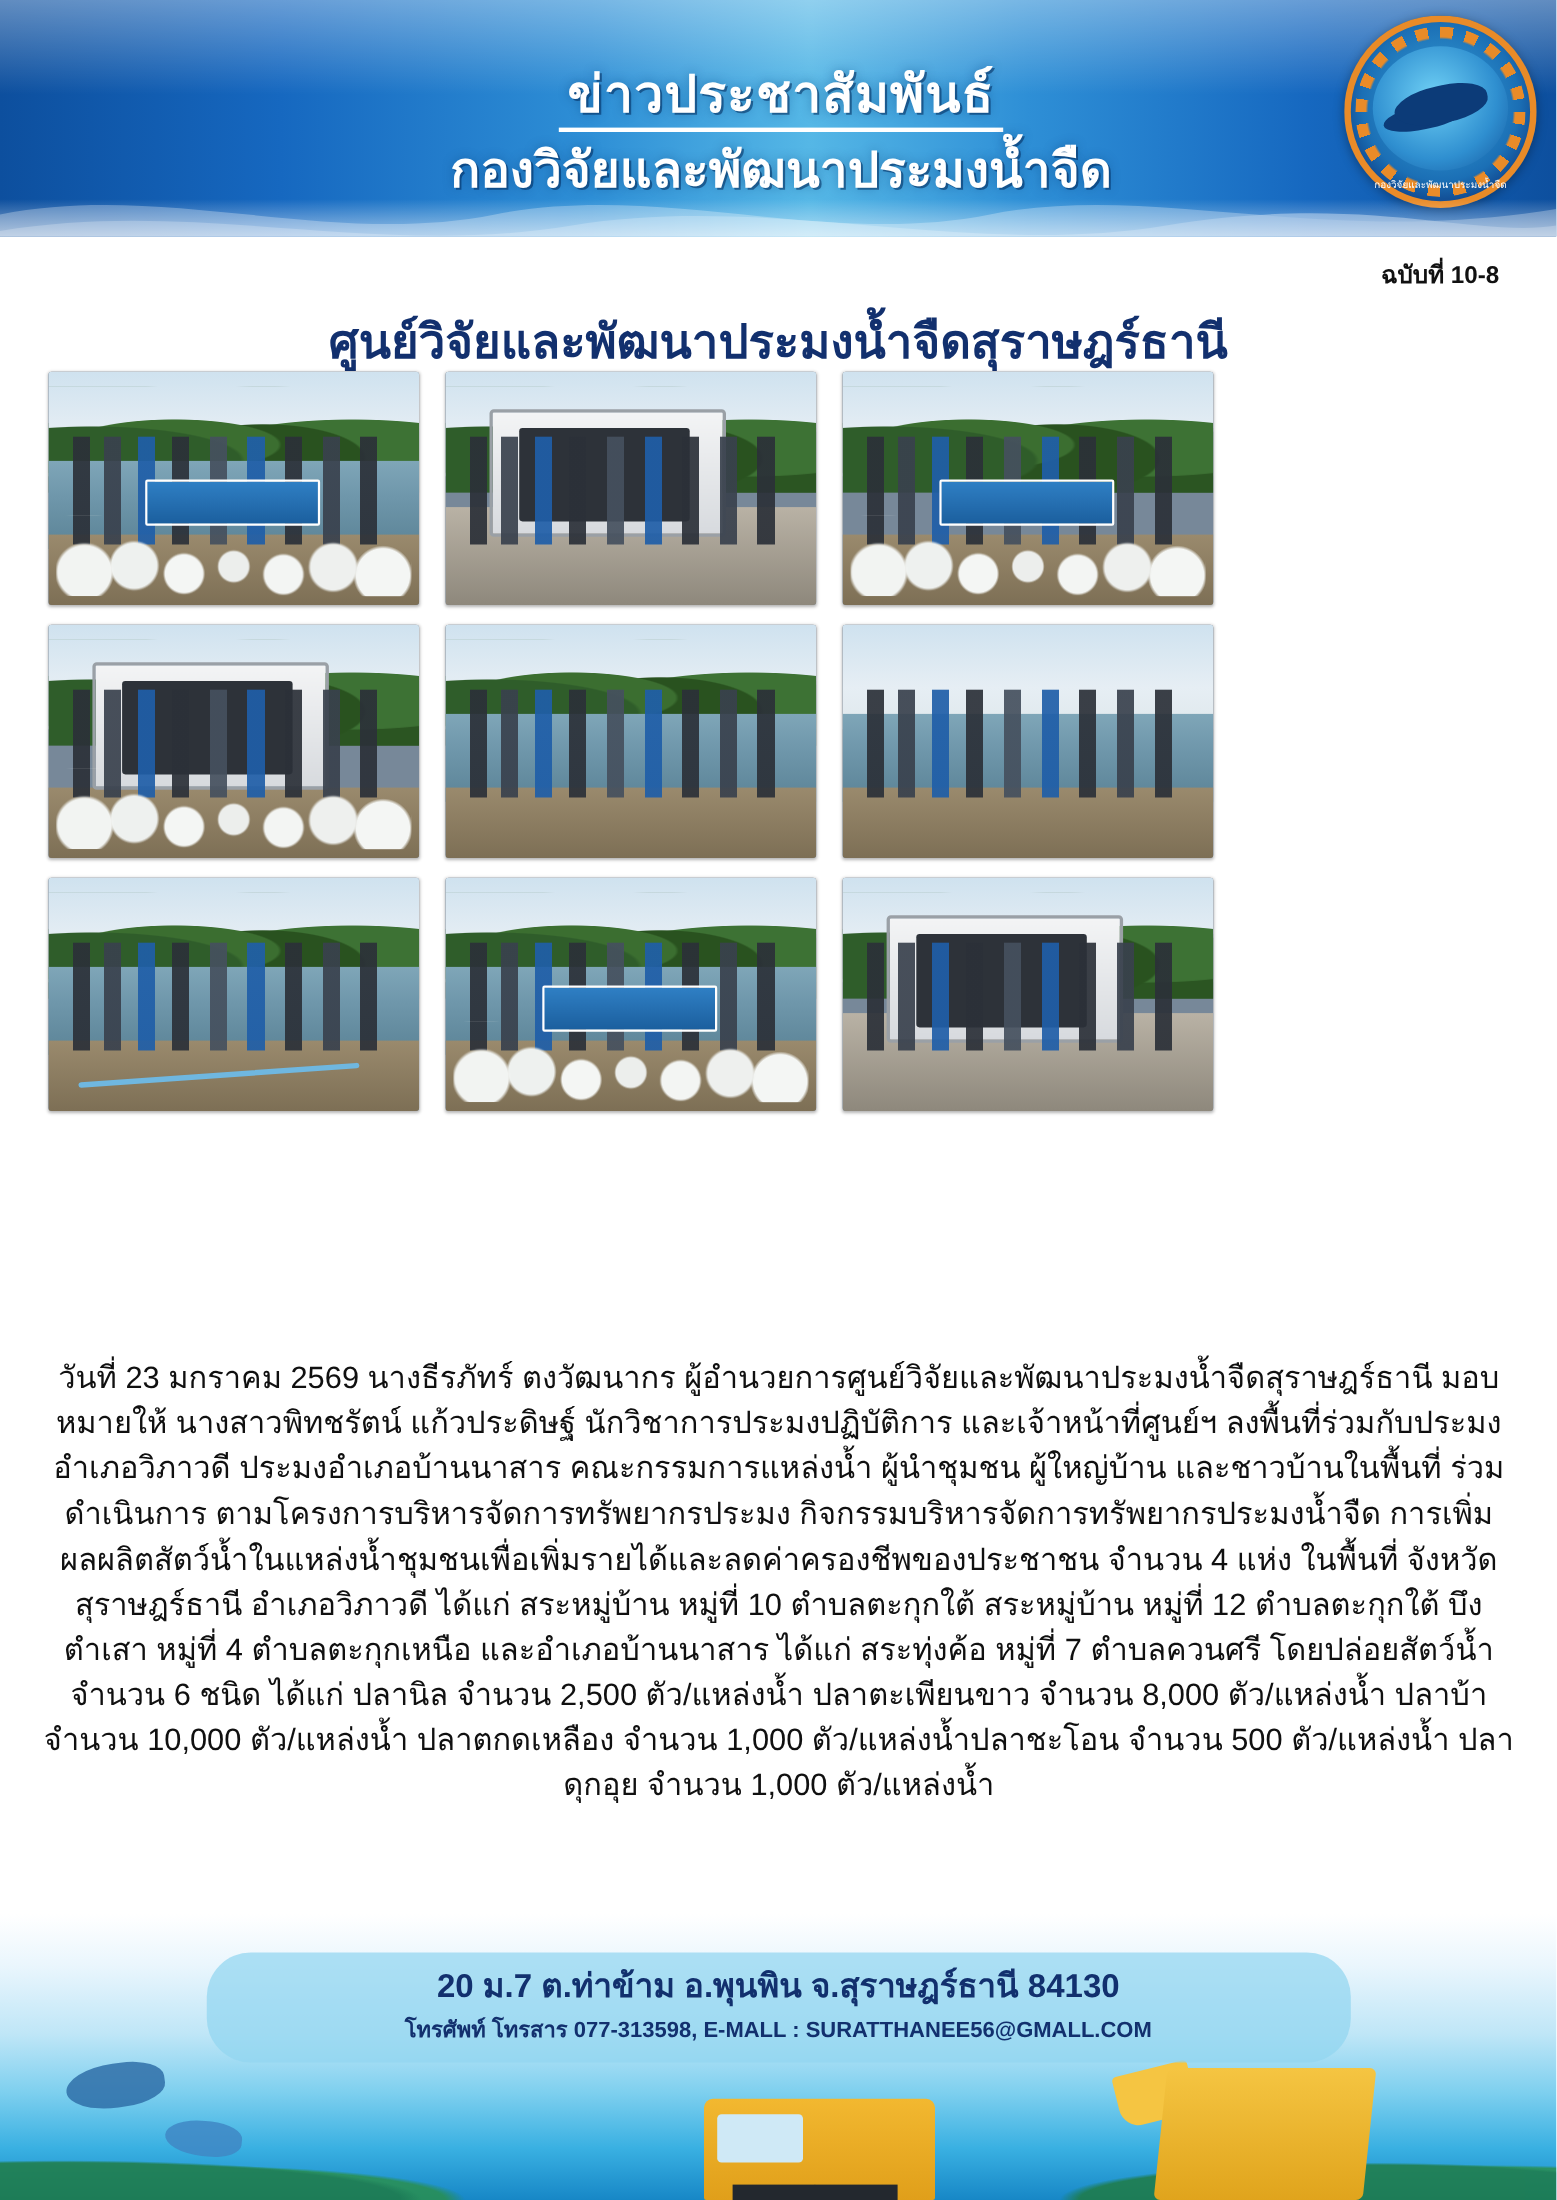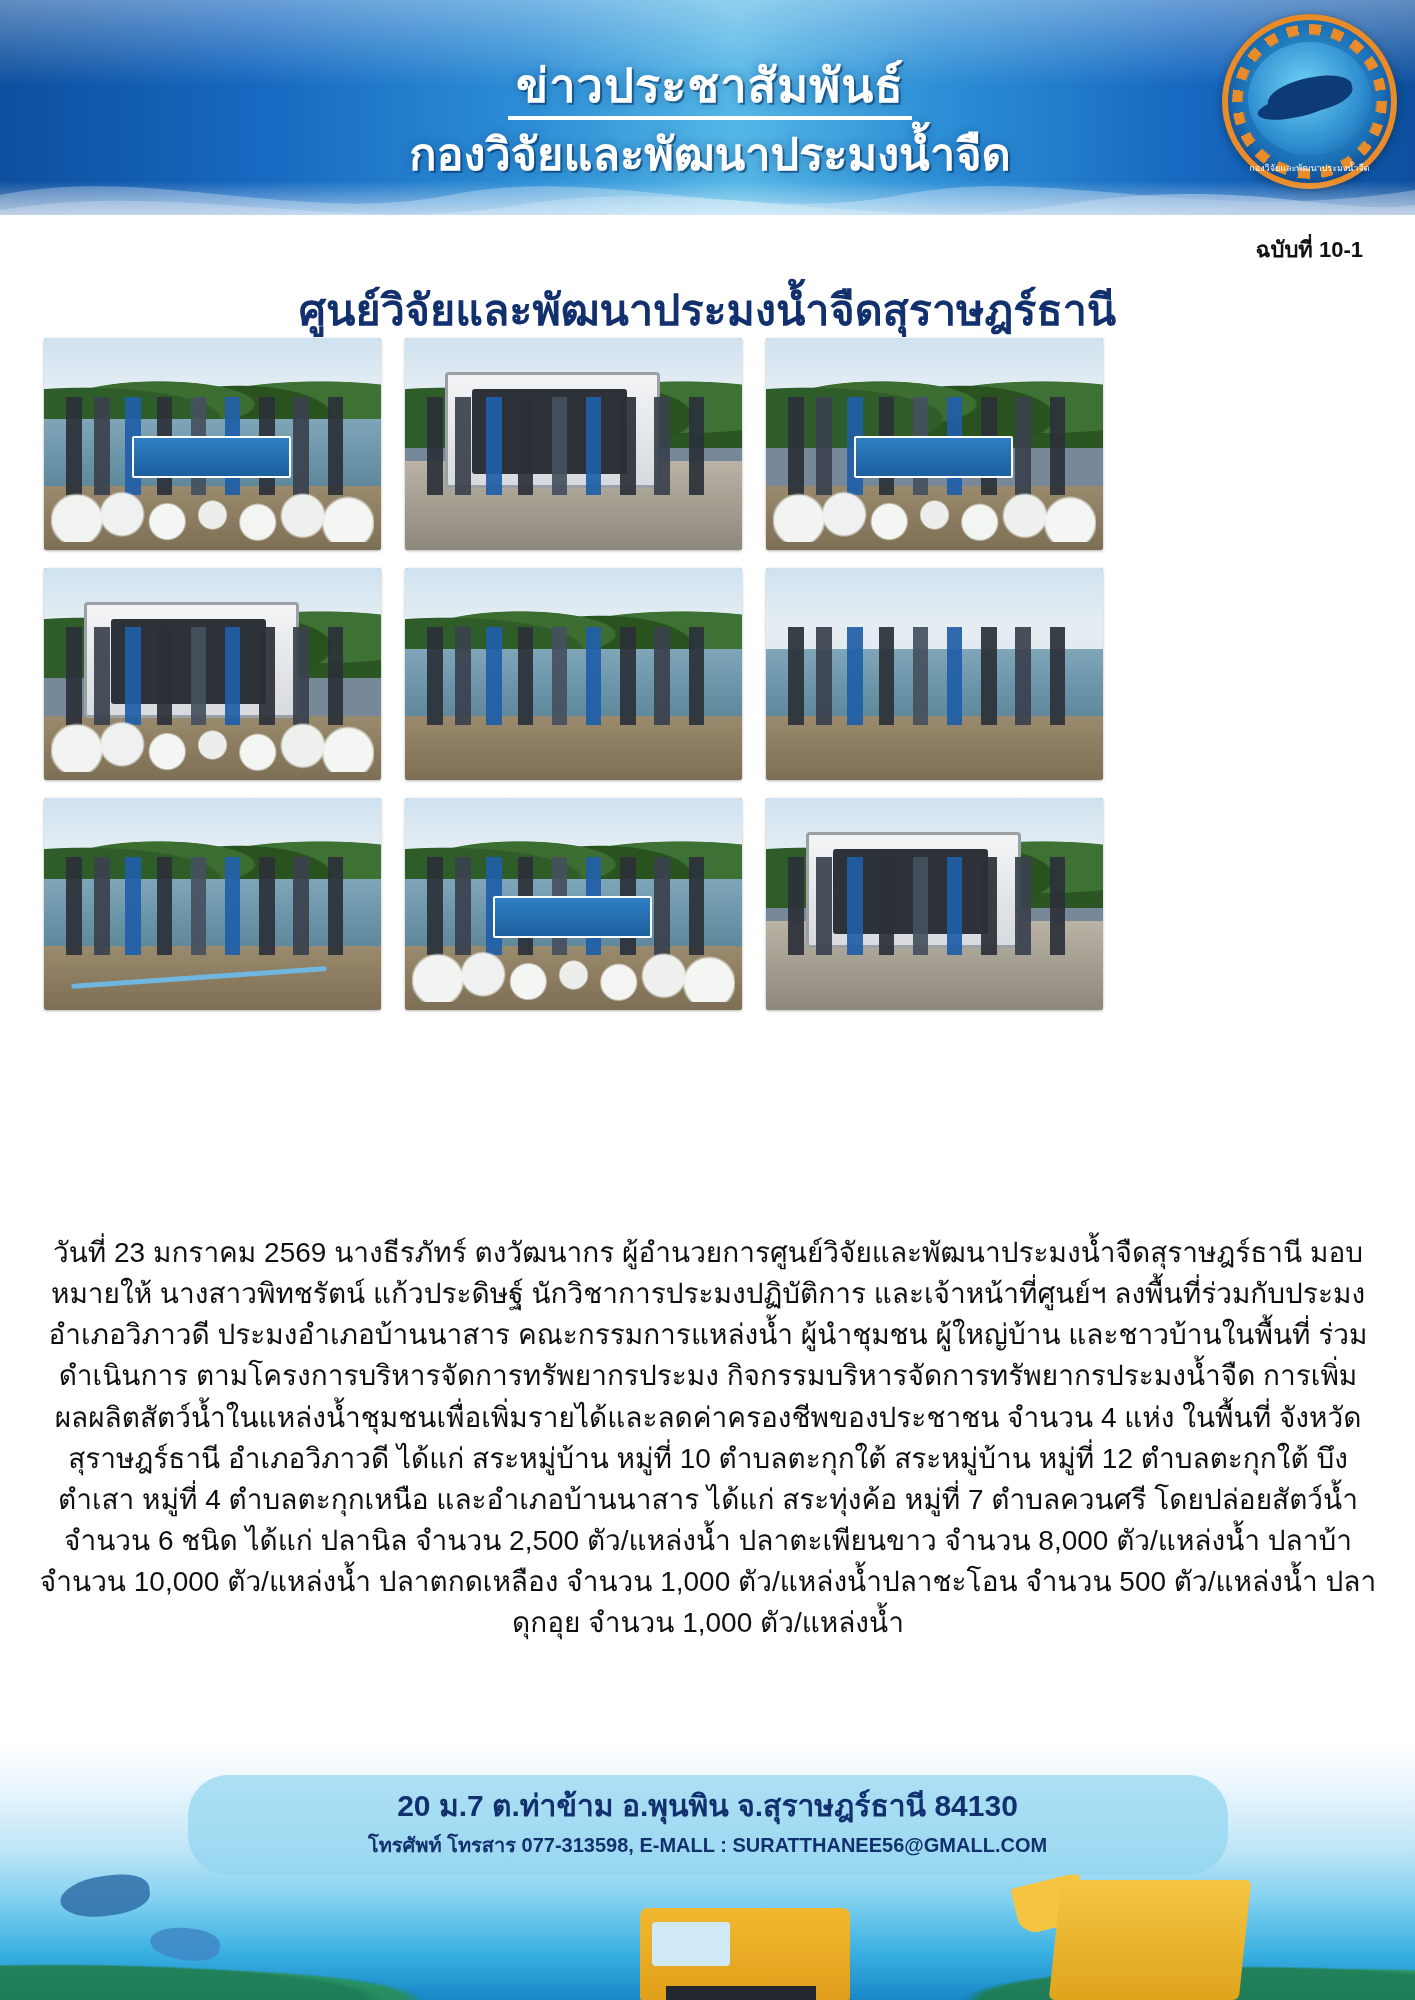--- a/index.html
+++ b/index.html
@@ -386,21 +386,21 @@
     </div>
 
     <div class="logo logo-right">
       <div class="gear"></div>
       <div class="fish-core"></div>
       <div class="fish"></div>
       <div class="ring-text">กองวิจัยและพัฒนาประมงน้ำจืด</div>
     </div>
   </div>
 
-  <div class="issue-no">ฉบับที่ 10-1</div>
+  <div class="issue-no">ฉบับที่ 10-8</div>
 
   <div class="doc-title">ศูนย์วิจัยและพัฒนาประมงน้ำจืดสุราษฎร์ธานี</div>
 
   <div class="photo-grid">
 
     <div class="photo">
       <div class="sky"></div>
         <div class="trees"></div>
         <div class="water"></div>
         <div class="ground"></div>

